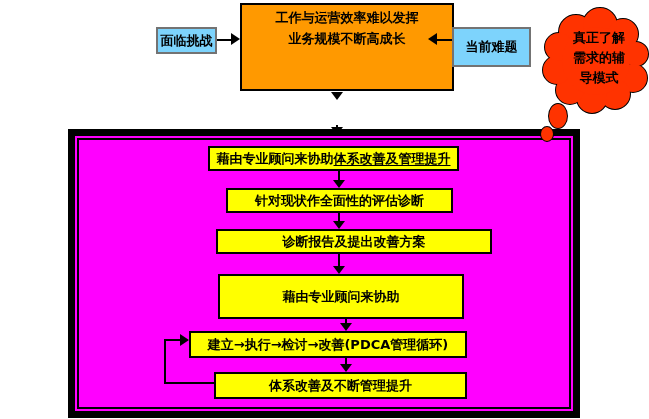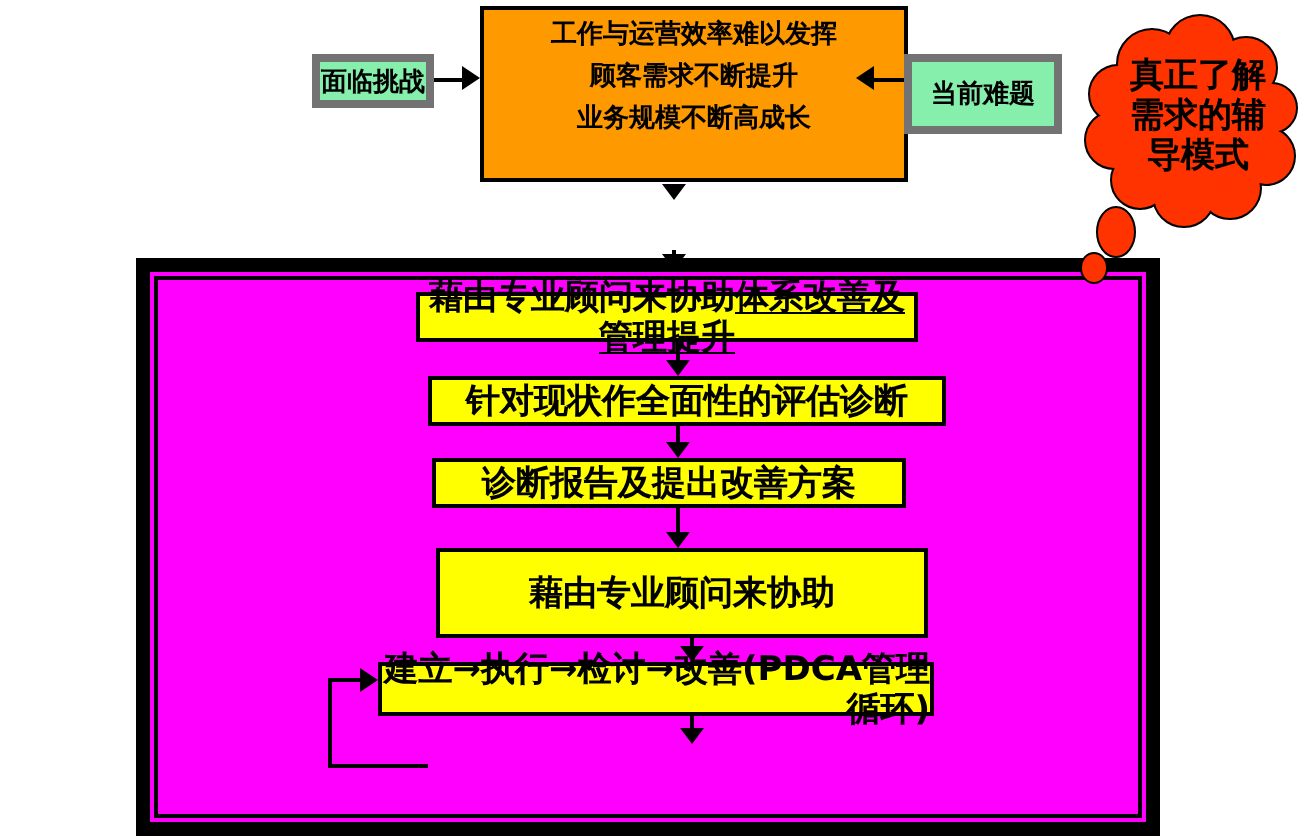--- a/index.html
+++ b/index.html
@@ -1,66 +1,65 @@
 <!DOCTYPE html>
 <html><head>
 <meta charset="utf-8">
 <style>
   html,body{margin:0;padding:0;background:#fff;}
   #stage{
     position:relative;width:649px;height:419px;background:#ffffff;overflow:hidden;
     font-family:"DejaVu Sans",sans-serif;font-weight:bold;color:#000;
   }
   .obox{
-    position:absolute;background:#86efac;border:4px solid #737373;box-sizing:border-box;
+    position:absolute;background:#7dd3fc;border:2px solid #737373;box-sizing:border-box;
     display:flex;align-items:center;justify-content:center;font-size:13px;
   }
   .mainbox{
     position:absolute;background:#FF9900;border:2px solid #000;box-sizing:border-box;
     text-align:center;font-size:13px;
   }
   .mainbox .ln{line-height:21px;height:21px;}
   .panel-outer{
     position:absolute;left:68px;top:129px;width:512px;height:289px;box-sizing:border-box;
     background:#FF00FF;border:7px solid #000;
   }
   .panel-inner{
     position:absolute;left:2px;top:2px;right:2px;bottom:2px;
     border:2px solid #000;box-sizing:border-box;
   }
   .ybox{
     position:absolute;background:#FFFF00;border:2px solid #000;box-sizing:border-box;
     display:flex;flex-direction:column;align-items:center;justify-content:center;
-    font-size:17px;text-align:center;line-height:20px;
+    font-size:13px;text-align:center;line-height:20px;
   }
   .ybox .u{text-decoration:underline;text-underline-offset:2px;}
   .vline{position:absolute;width:2px;background:#000;}
   .hline{position:absolute;height:2px;background:#000;}
   .head-down{position:absolute;width:0;height:0;border-left:6px solid transparent;border-right:6px solid transparent;border-top:8px solid #000;}
   .head-right{position:absolute;width:0;height:0;border-top:6px solid transparent;border-bottom:6px solid transparent;border-left:9px solid #000;}
   .head-left{position:absolute;width:0;height:0;border-top:6px solid transparent;border-bottom:6px solid transparent;border-right:9px solid #000;}
   .bubble-svg{position:absolute;left:536px;top:6px;width:113px;height:138px;}
   .bubble-text{
     position:absolute;left:552px;top:28px;width:94px;text-align:center;
-    font-size:17px;line-height:20px;white-space:pre-line;color:#000;
+    font-size:13px;line-height:20px;white-space:pre-line;color:#000;
   }
 </style>
 </head>
 <body>
 
 <div id="stage">
 
   <div class="obox" style="left:156px;top:27px;width:61px;height:27px;">面临挑战</div>
 
   <div class="hline" style="left:217px;top:39px;width:16px;"></div>
   <div class="head-right" style="left:231px;top:33px;"></div>
 
   <div class="mainbox" style="left:240px;top:3px;width:214px;height:88px;padding-top:2px;">
     <div class="ln">工作与运营效率难以发挥</div>
-    <div class="ln">顾客需求不断提升</div>
     <div class="ln">业务规模不断高成长</div>
   </div>
 
   <div class="head-left" style="left:428px;top:33px;"></div>
   <div class="hline" style="left:436px;top:39px;width:16px;"></div>
 
   <div class="obox" style="left:452px;top:27px;width:79px;height:40px;">当前难题</div>
 
   <div class="head-down" style="left:331px;top:92px;"></div>
 
@@ -72,38 +71,39 @@
   </div>
 
   <div class="head-down" style="left:331px;top:127px;"></div>
 
   <div class="ybox" style="left:208px;top:146px;width:251px;height:25px;">
     <div><span>藉由专业顾问来协助</span><span class="u">体系改善及管理提升</span></div>
   </div>
   <div class="vline" style="left:338px;top:171px;height:10px;"></div>
   <div class="head-down" style="left:333px;top:180px;"></div>
 
-  <div class="ybox" style="left:214px;top:188px;width:259px;height:25px;">针对现状作全面性的评估诊断</div>
+  <div class="ybox" style="left:226px;top:188px;width:227px;height:25px;">针对现状作全面性的评估诊断</div>
   <div class="vline" style="left:338px;top:213px;height:9px;"></div>
   <div class="head-down" style="left:333px;top:221px;"></div>
 
-  <div class="ybox" style="left:216px;top:229px;width:237px;height:25px;">诊断报告及提出改善方案</div>
+  <div class="ybox" style="left:216px;top:229px;width:276px;height:25px;">诊断报告及提出改善方案</div>
   <div class="vline" style="left:338px;top:254px;height:13px;"></div>
   <div class="head-down" style="left:333px;top:266px;"></div>
 
   <div class="ybox" style="left:218px;top:274px;width:246px;height:45px;">
     <div>藉由专业顾问来协助</div>
   </div>
   <div class="vline" style="left:345px;top:319px;height:5px;"></div>
   <div class="head-down" style="left:340px;top:323px;"></div>
 
   <div class="ybox" style="left:189px;top:331px;width:278px;height:27px;text-align:right;">建立→执行→检讨→改善(PDCA管理循环)</div>
   <div class="vline" style="left:345px;top:358px;height:7px;"></div>
   <div class="head-down" style="left:340px;top:364px;"></div>
 
+  <div class="ybox" style="left:214px;top:372px;width:253px;height:27px;">体系改善及不断管理提升</div>
 
   <div class="hline" style="left:164px;top:382px;width:50px;"></div>
   <div class="vline" style="left:164px;top:339px;height:45px;"></div>
   <div class="hline" style="left:164px;top:339px;width:17px;"></div>
   <div class="head-right" style="left:180px;top:334px;"></div>
 
   <svg class="bubble-svg" viewBox="0 0 113 138">
     <g stroke="#000000" stroke-width="2" fill="#FF3300">
       <circle cx="40" cy="26" r="17"></circle>
         <circle cx="64" cy="19" r="17"></circle>

